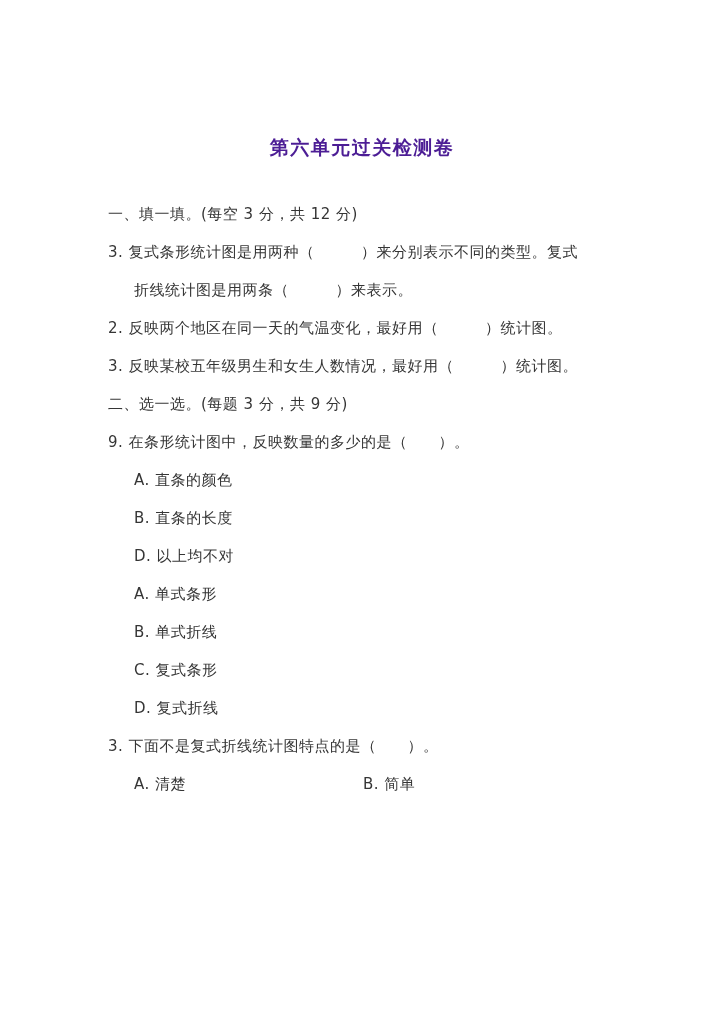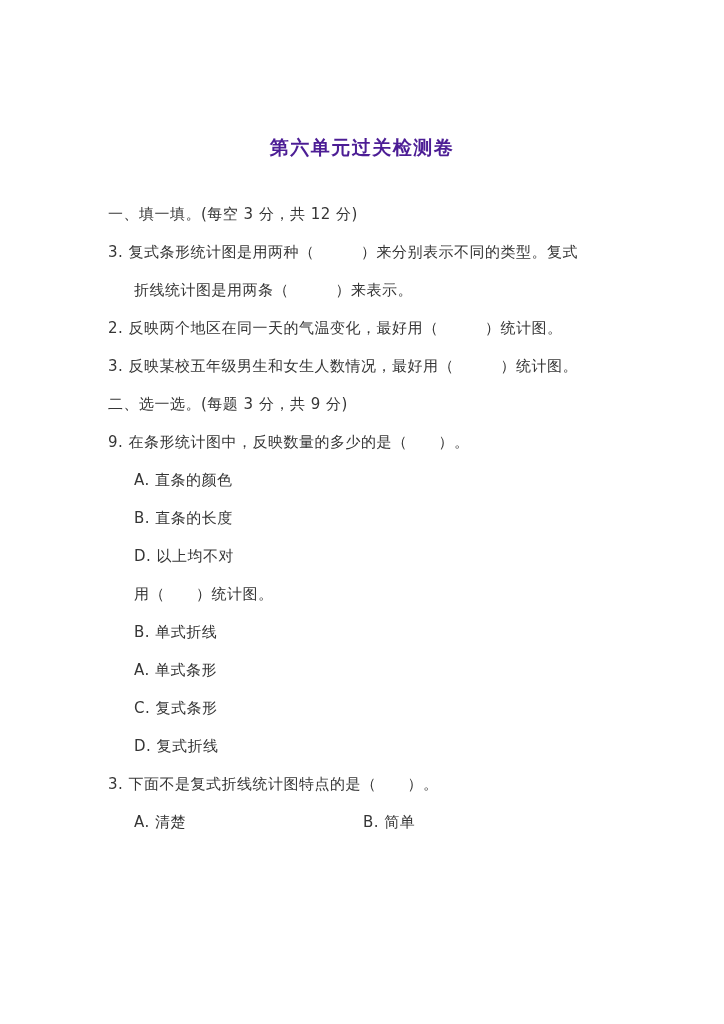--- a/index.html
+++ b/index.html
@@ -68,23 +68,22 @@
 
     <div class="line">3. 反映某校五年级男生和女生人数情况，最好用（　　　）统计图。</div>
 
     <div class="line">二、选一选。(每题 3 分，共 9 分)</div>
 
     <div class="line">9. 在条形统计图中，反映数量的多少的是（　　）。</div>
     <div class="line indent-1">A. 直条的颜色</div>
     <div class="line indent-1">B. 直条的长度</div>
     <div class="line indent-1">D. 以上均不对</div>
 
-    <div class="line indent-1">用（　　）统计图。</div>
+    <div class="line indent-1">A. 单式条形</div>
     <div class="line indent-1">B. 单式折线</div>
-    <div class="line indent-1">A. 单式条形</div>
     <div class="line indent-1">C. 复式条形</div>
     <div class="line indent-1">D. 复式折线</div>
 
     <div class="line">3. 下面不是复式折线统计图特点的是（　　）。</div>
     <div class="line indent-1 two-col">
       <span class="col-a">A. 清楚</span>
       <span class="col-b">B. 简单</span>
     </div>
 
   </div>

